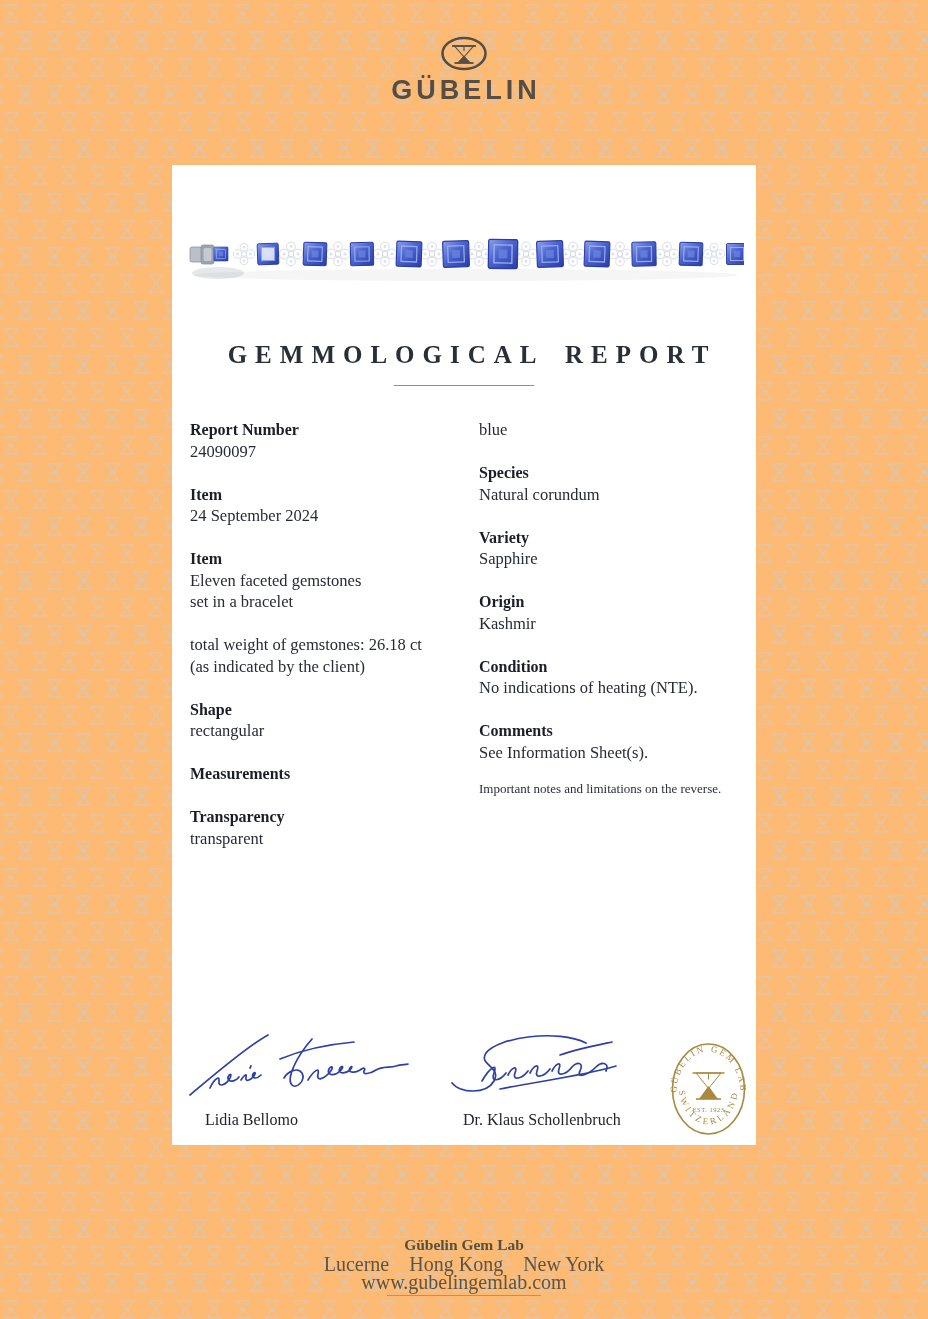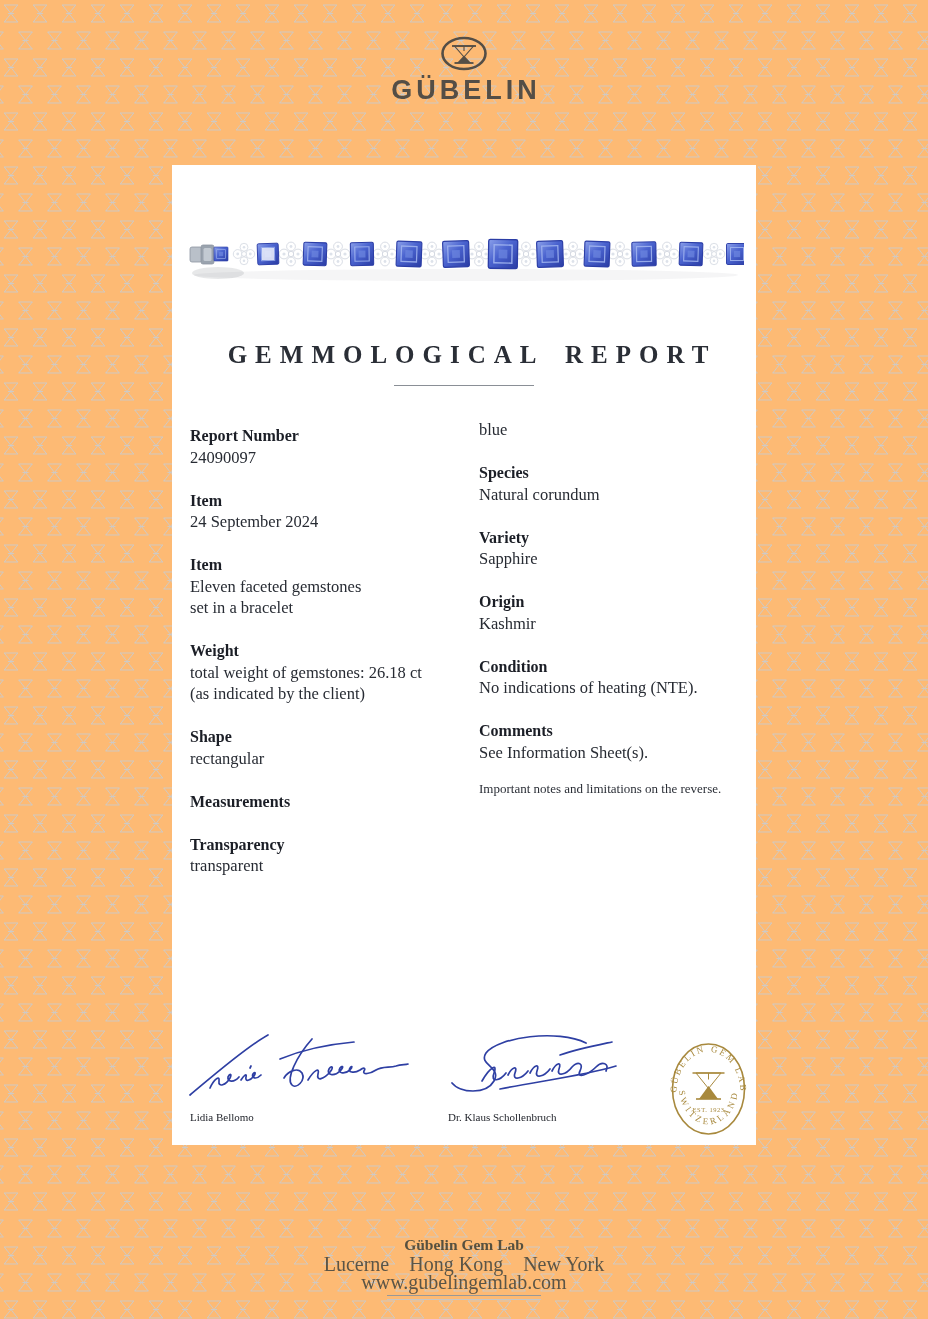--- a/index.html
+++ b/index.html
@@ -12,30 +12,30 @@
   .wordmark{font-family:"Liberation Sans",sans-serif;font-weight:700;font-size:27px;
             letter-spacing:4px;padding-left:4px;color:#544e46;margin-top:3px;}
   
   .panel{position:absolute;left:172px;top:165px;width:584px;height:980px;background:#ffffff;}
   .bracelet{position:absolute;left:16px;top:58px;}
   .title{position:absolute;left:0;top:176px;width:100%;text-align:center;font-size:25px;
          font-weight:600;letter-spacing:8px;padding-left:8px;color:#2a2e36;}
   .title-rule{position:absolute;left:50%;transform:translateX(-50%);top:220px;width:140px;
               height:1px;background:#8a8f96;}
   .col{position:absolute;top:254px;}
-  .col-l{left:18px;width:275px;margin-top:6px;}
+  .col-l{left:18px;width:275px;}
   .col-r{left:307px;width:265px;}
   .field{margin-bottom:21.5px;}
   .flabel{font-weight:700;font-size:16px;line-height:21.5px;color:#1b1e26;}
   .fline{font-size:16.5px;line-height:21.5px;color:#272b33;}
   .note{font-size:13px;line-height:16px;color:#2b2f37;margin-top:-4px;}
   .sig-svg{position:absolute;}
   .sig1{left:12px;top:866px;}
   .sig2{left:270px;top:864px;}
-  .sig-name{position:absolute;top:946px;font-size:11px;color:#22252c;}
+  .sig-name{position:absolute;top:946px;font-size:16px;color:#22252c;margin-left:15px;}
   .name1{left:18px;}
   .name2{left:276px;}
   .seal{position:absolute;left:488px;top:868px;}
   
   .footer{position:absolute;top:1236px;left:50%;transform:translateX(-50%);width:420px;
           text-align:center;color:#56503f;}
   .f-company{font-weight:700;font-size:15.5px;line-height:18.5px;}
   .f-line{font-size:20px;line-height:18.5px;color:#5b5547;}
   .f-rule{width:154px;height:3px;border-top:1px solid #989898;border-bottom:1px solid #c6c6c6;
           margin:3px auto 0;}
@@ -154,21 +154,20 @@
       <div class="field">
         <div class="flabel">Item</div>
         <div class="fline">24 September 2024</div>
       </div>
       <div class="field">
         <div class="flabel">Item</div>
         <div class="fline">Eleven faceted gemstones</div>
         <div class="fline">set in a bracelet</div>
       </div>
       <div class="field">
-        <div class="flabel">Weight</div>
         <div class="fline">total weight of gemstones: 26.18 ct</div>
         <div class="fline">(as indicated by the client)</div>
       </div>
       <div class="field">
         <div class="flabel">Shape</div>
         <div class="fline">rectangular</div>
       </div>
       <div class="field">
         <div class="flabel">Measurements</div>
       </div>

